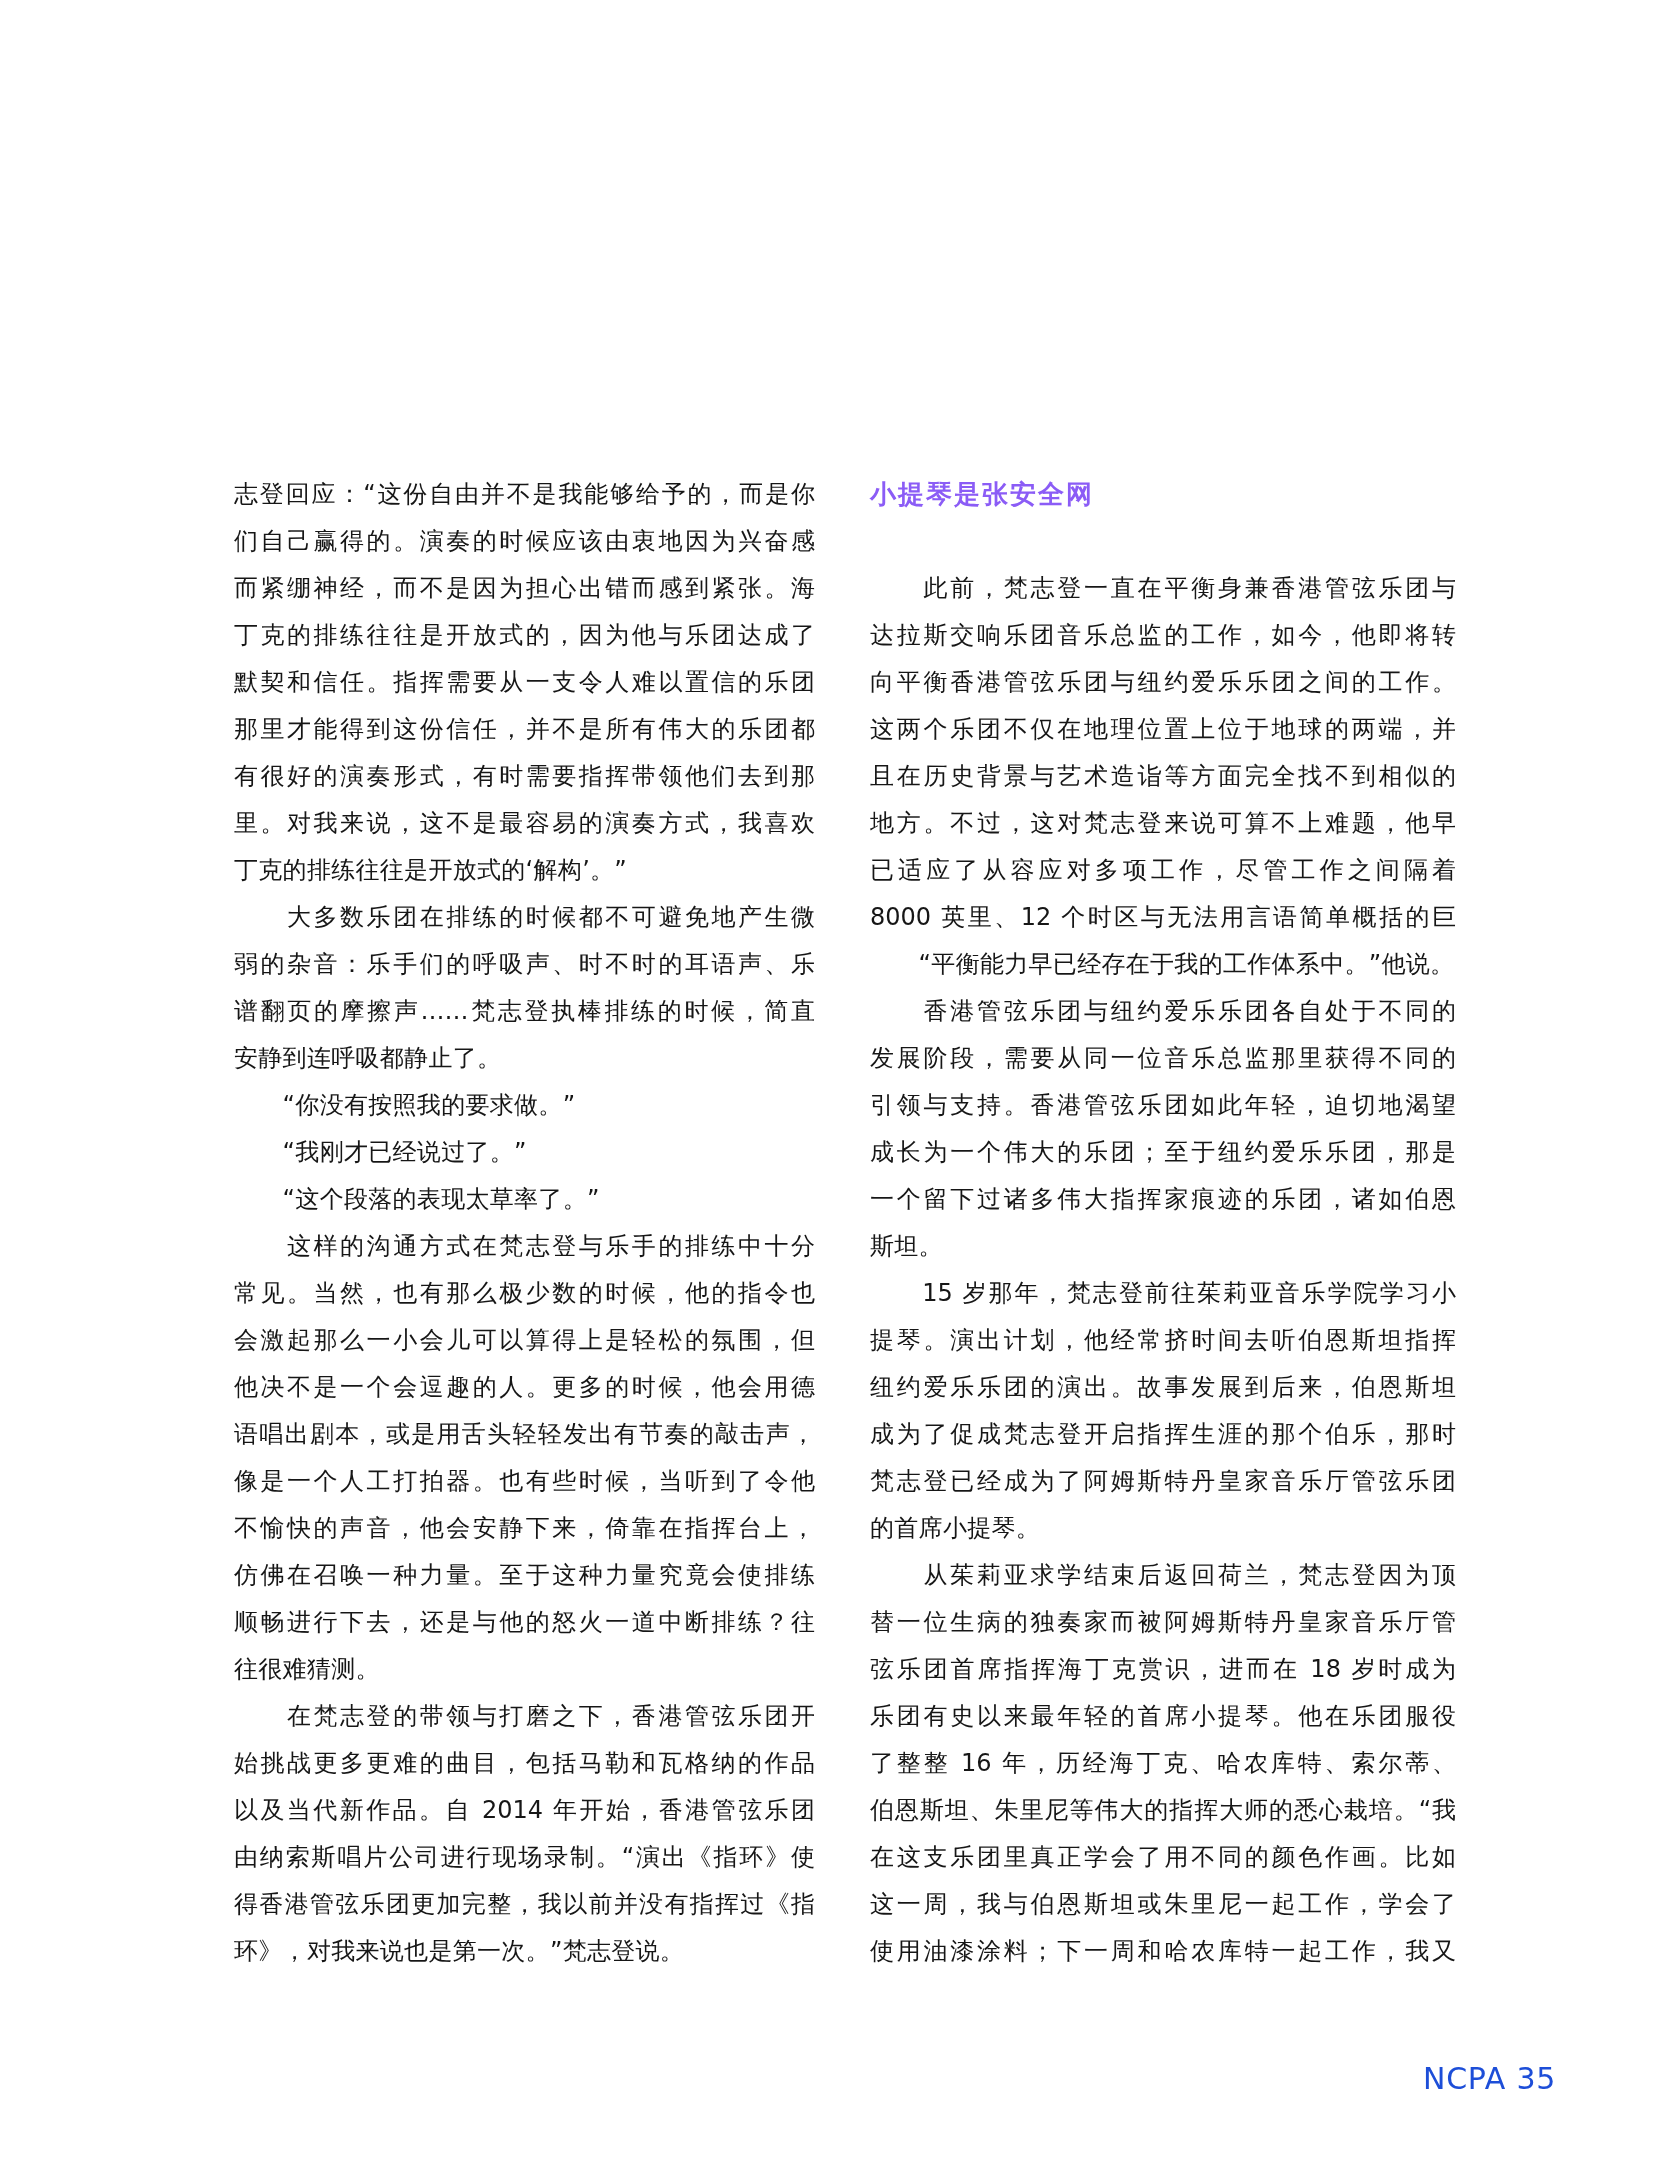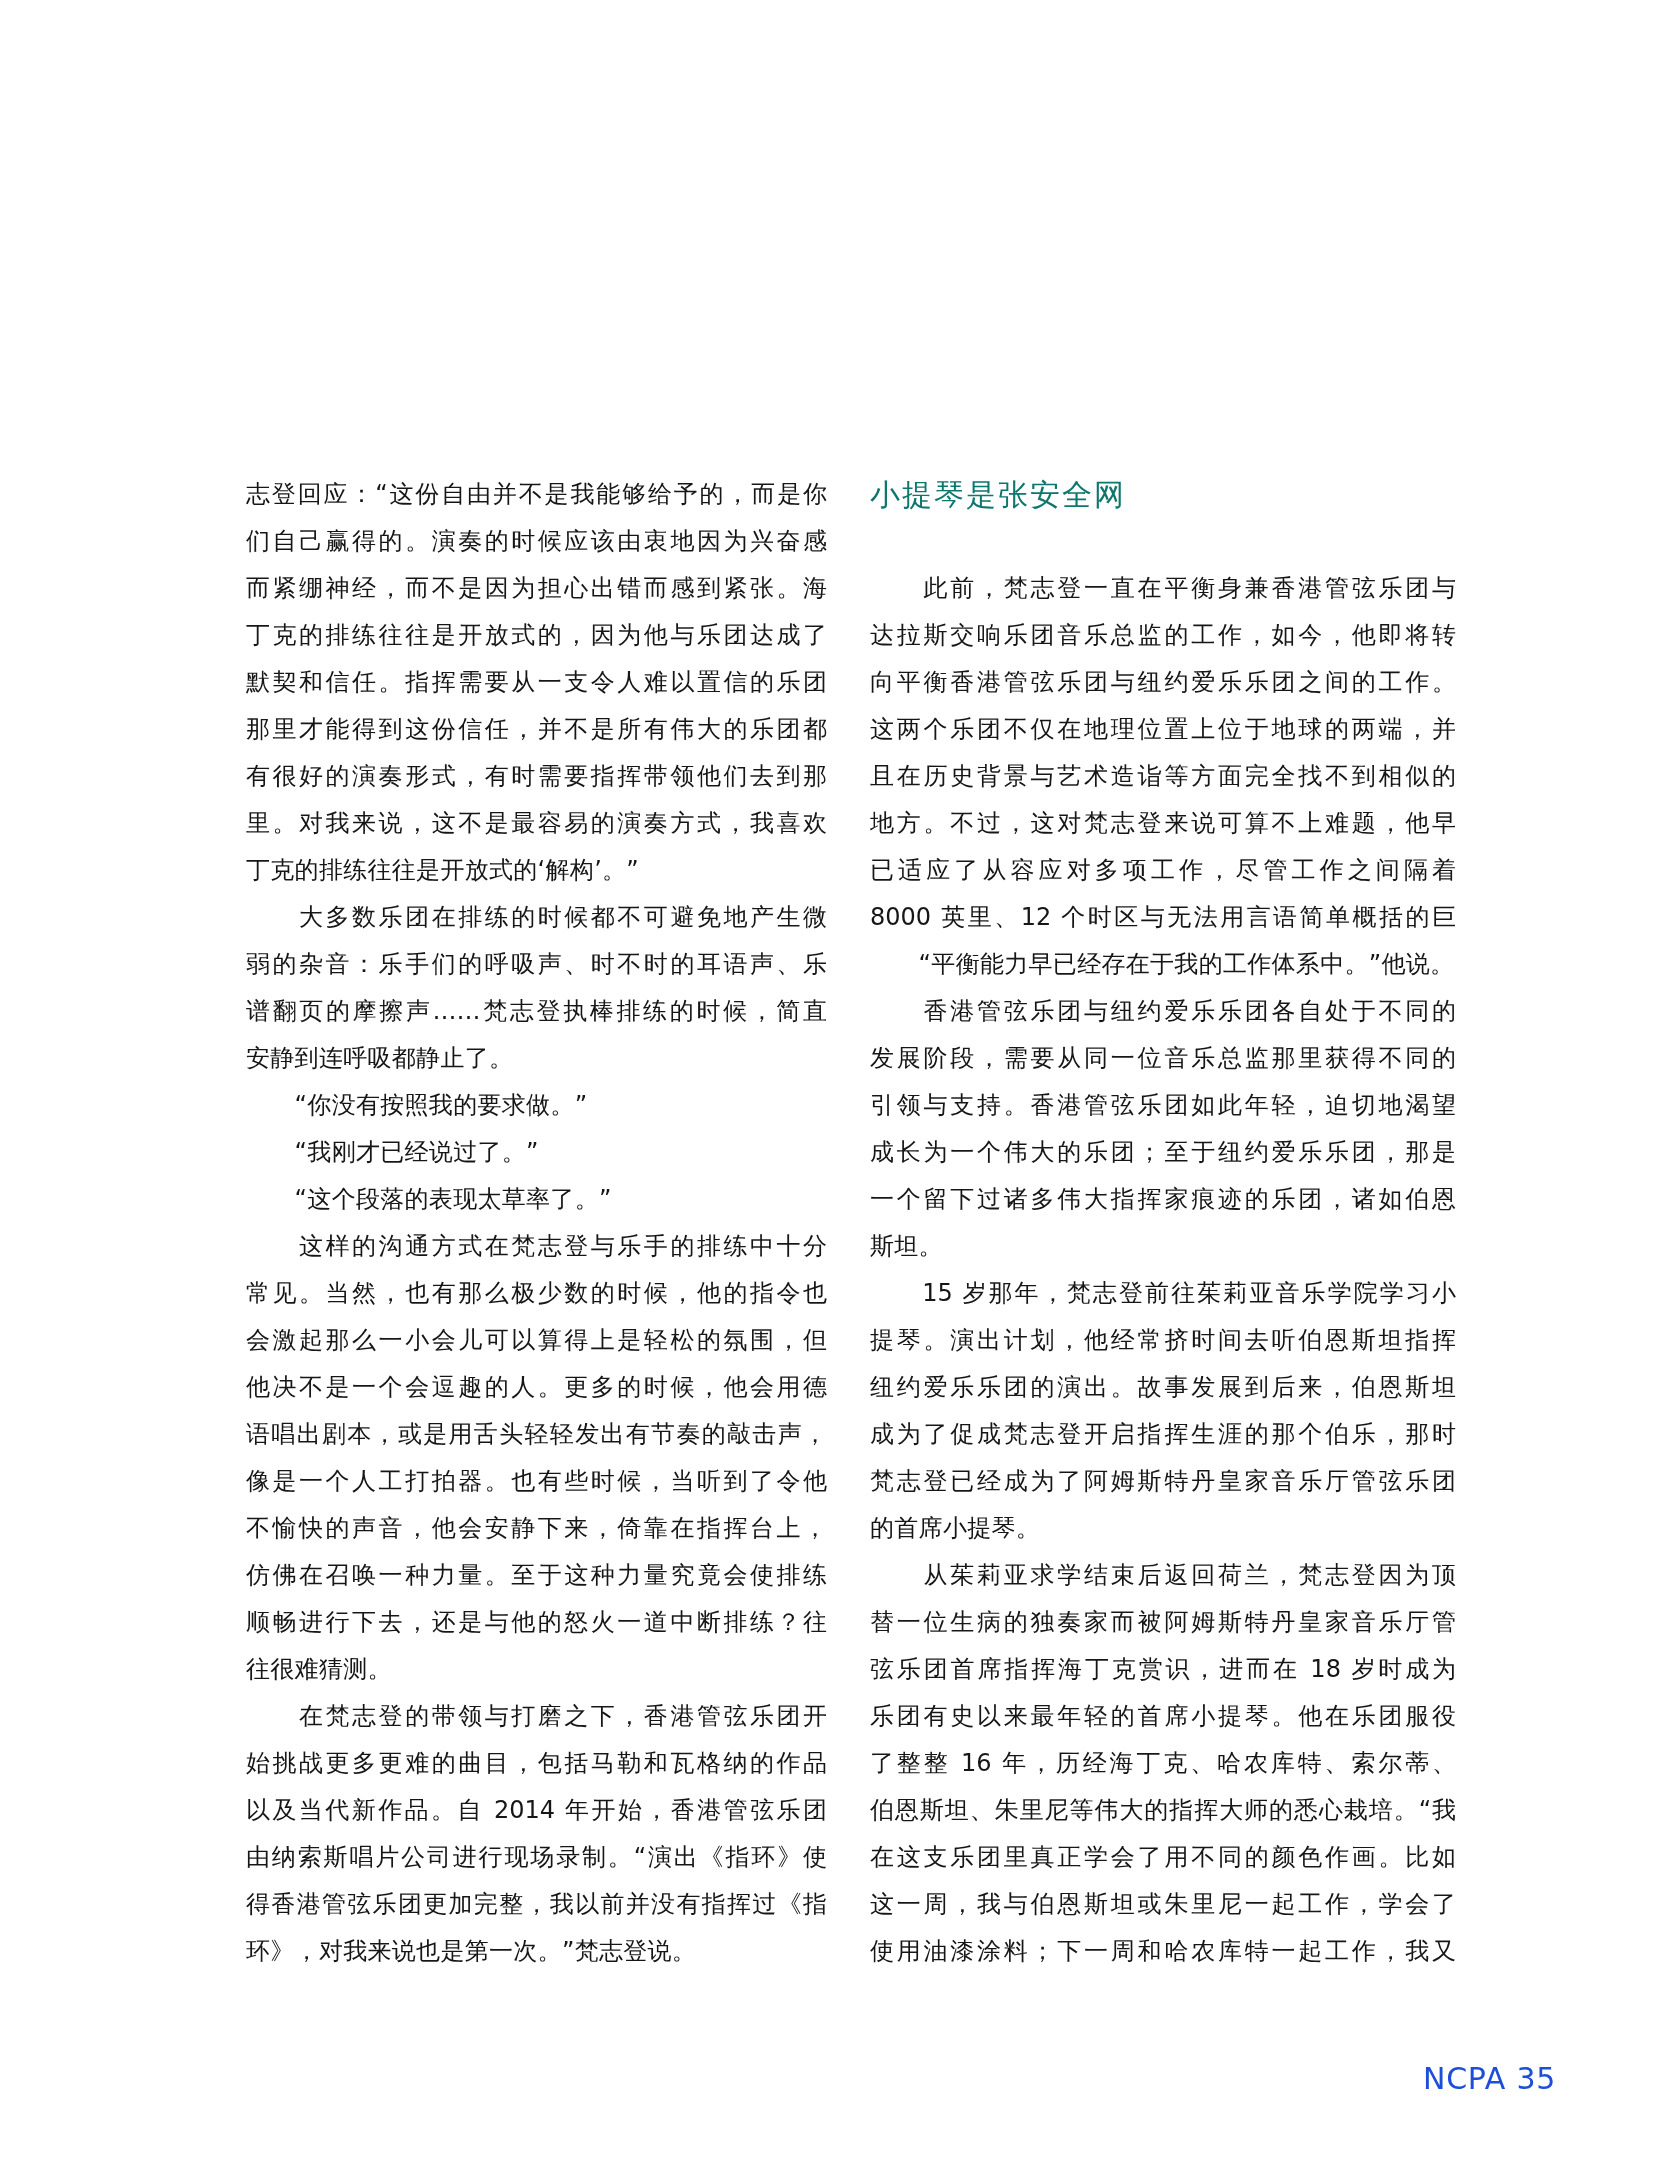--- a/index.html
+++ b/index.html
@@ -17,21 +17,21 @@
     left: 0; top: 0;
     width: 1676px;
     height: 2183px;
     background: #ffffff;
   }
   .col {
     position: absolute;
     top: 471px;
   }
   .col-left {
-    left: 246px;
+    left: 234px;
     width: 581px;
   }
   .col-right {
     left: 870px;
     width: 586px;
   }
   .line {
     height: 47px;
     line-height: 47px;
     font-size: 24px;
@@ -41,24 +41,24 @@
     white-space: nowrap;
   }
   .line.para-end {
     text-align-last: left;
     letter-spacing: 0.3px;
   }
   .section-heading {
     margin: 0 0 47px 0;
     height: 47px;
     line-height: 47px;
-    font-size: 30px;
-    font-weight: 400;
+    font-size: 26px;
+    font-weight: 700;
     letter-spacing: 2px;
-    color: #0f766e;
+    color: #8b5cf6;
   }
   .footer {
     position: absolute;
     left: 1423px;
     top: 2062px;
     height: 34px;
     line-height: 34px;
     font-size: 30px;
     color: #1d4ed8;
     letter-spacing: 0.7px;

